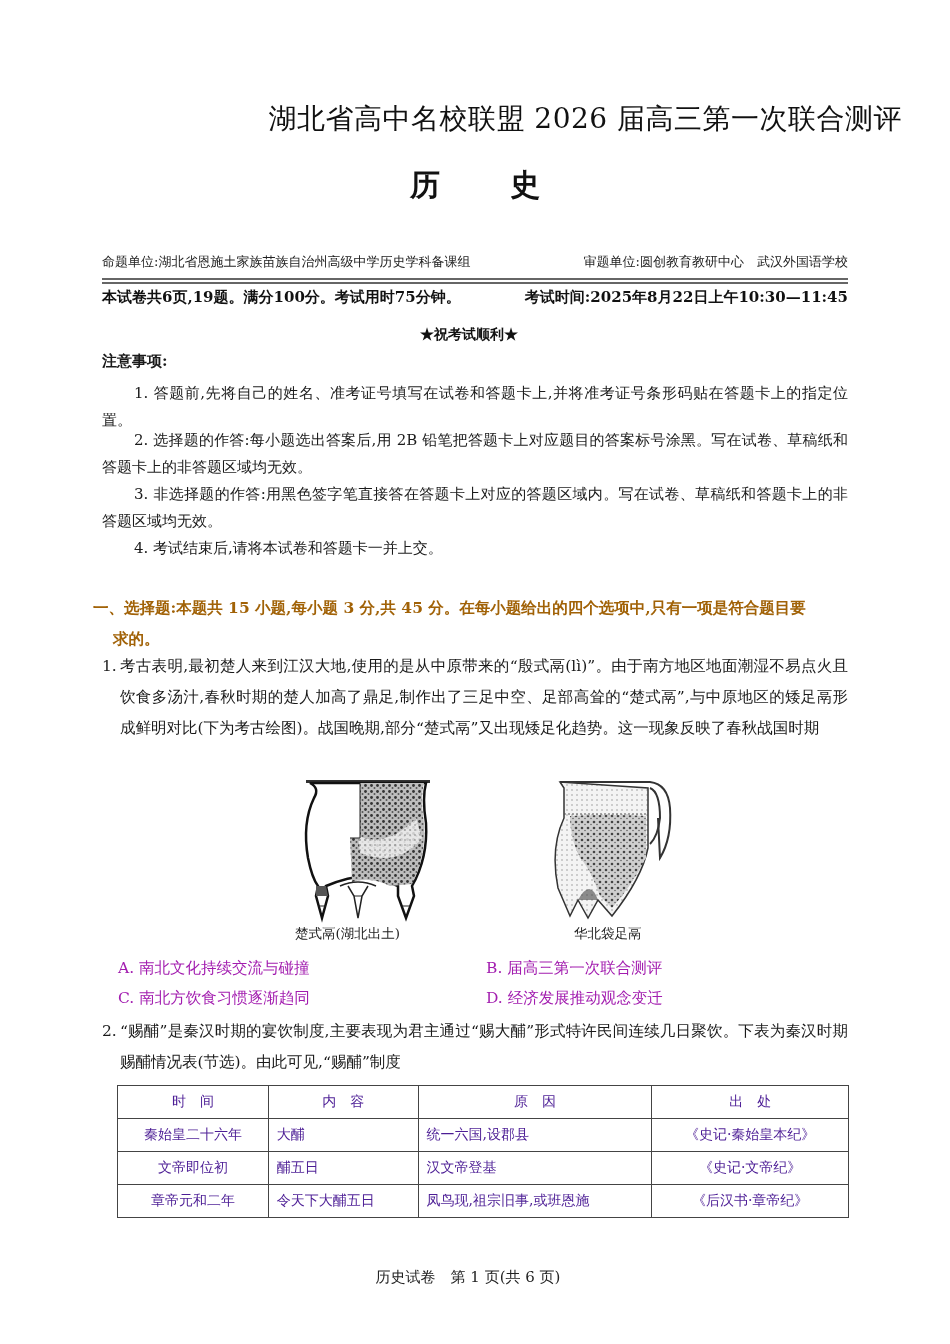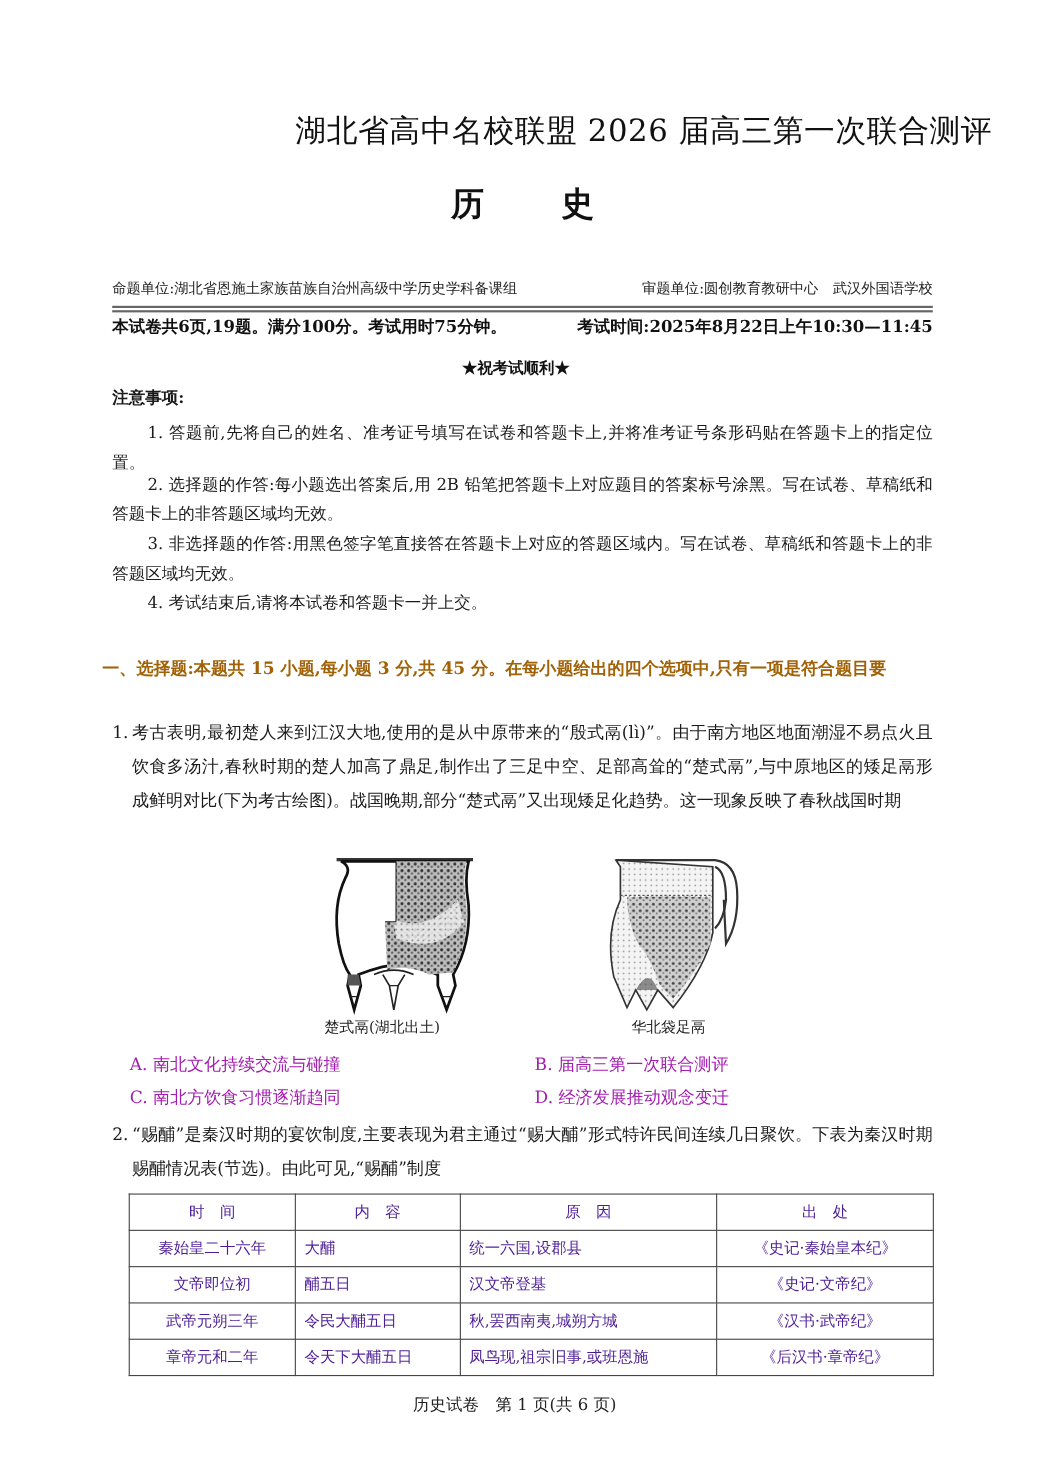--- a/index.html
+++ b/index.html
@@ -100,20 +100,21 @@
 <div class="abs motto">★祝考试顺利★</div>
 
 <div class="abs notice-head">注意事项:</div>
 <div class="abs para" style="top:380px;">1. 答题前,先将自己的姓名、准考证号填写在试卷和答题卡上,并将准考证号条形码贴在答题卡上的指定位置。</div>
 <div class="abs para" style="top:427px;">2. 选择题的作答:每小题选出答案后,用 2B 铅笔把答题卡上对应题目的答案标号涂黑。写在试卷、草稿纸和答题卡上的非答题区域均无效。</div>
 <div class="abs para" style="top:481px;">3. 非选择题的作答:用黑色签字笔直接答在答题卡上对应的答题区域内。写在试卷、草稿纸和答题卡上的非答题区域均无效。</div>
 <div class="abs para" style="top:535px;">4. 考试结束后,请将本试卷和答题卡一并上交。</div>
 
 <div class="abs section-head">
   <span>一、选择题:本题共 15 小题,每小题 3 分,共 45 分。在每小题给出的四个选项中,只有一项是符合题目要</span>
+  <span class="cont">求的。</span>
 </div>
 
 <div class="abs question q1">
   <div style="display:flex;">
     <span class="num">1.</span>
     <span style="flex:1;">考古表明,最初楚人来到江汉大地,使用的是从中原带来的“殷式鬲(lì)”。由于南方地区地面潮湿不易点火且饮食多汤汁,春秋时期的楚人加高了鼎足,制作出了三足中空、足部高耸的“楚式鬲”,与中原地区的矮足鬲形成鲜明对比(下为考古绘图)。战国晚期,部分“楚式鬲”又出现矮足化趋势。这一现象反映了春秋战国时期</span>
   </div>
 </div>
 
 <div class="abs fig-left figure">
@@ -197,26 +198,20 @@
       <td class="c2">统一六国,设郡县</td>
       <td class="c3">《史记·秦始皇本纪》</td>
     </tr>
     <tr>
       <td class="c0">文帝即位初</td>
       <td class="c1">酺五日</td>
       <td class="c2">汉文帝登基</td>
       <td class="c3">《史记·文帝纪》</td>
     </tr>
     <tr>
-      <td class="c0">武帝元朔三年</td>
-      <td class="c1">令民大酺五日</td>
-      <td class="c2">秋,罢西南夷,城朔方城</td>
-      <td class="c3">《汉书·武帝纪》</td>
-    </tr>
-    <tr>
       <td class="c0">章帝元和二年</td>
       <td class="c1">令天下大酺五日</td>
       <td class="c2">凤鸟现,祖宗旧事,或班恩施</td>
       <td class="c3">《后汉书·章帝纪》</td>
     </tr>
   </tbody>
 </table>
 
 <div class="abs footer">历史试卷　第 1 页(共 6 页)</div>
 

